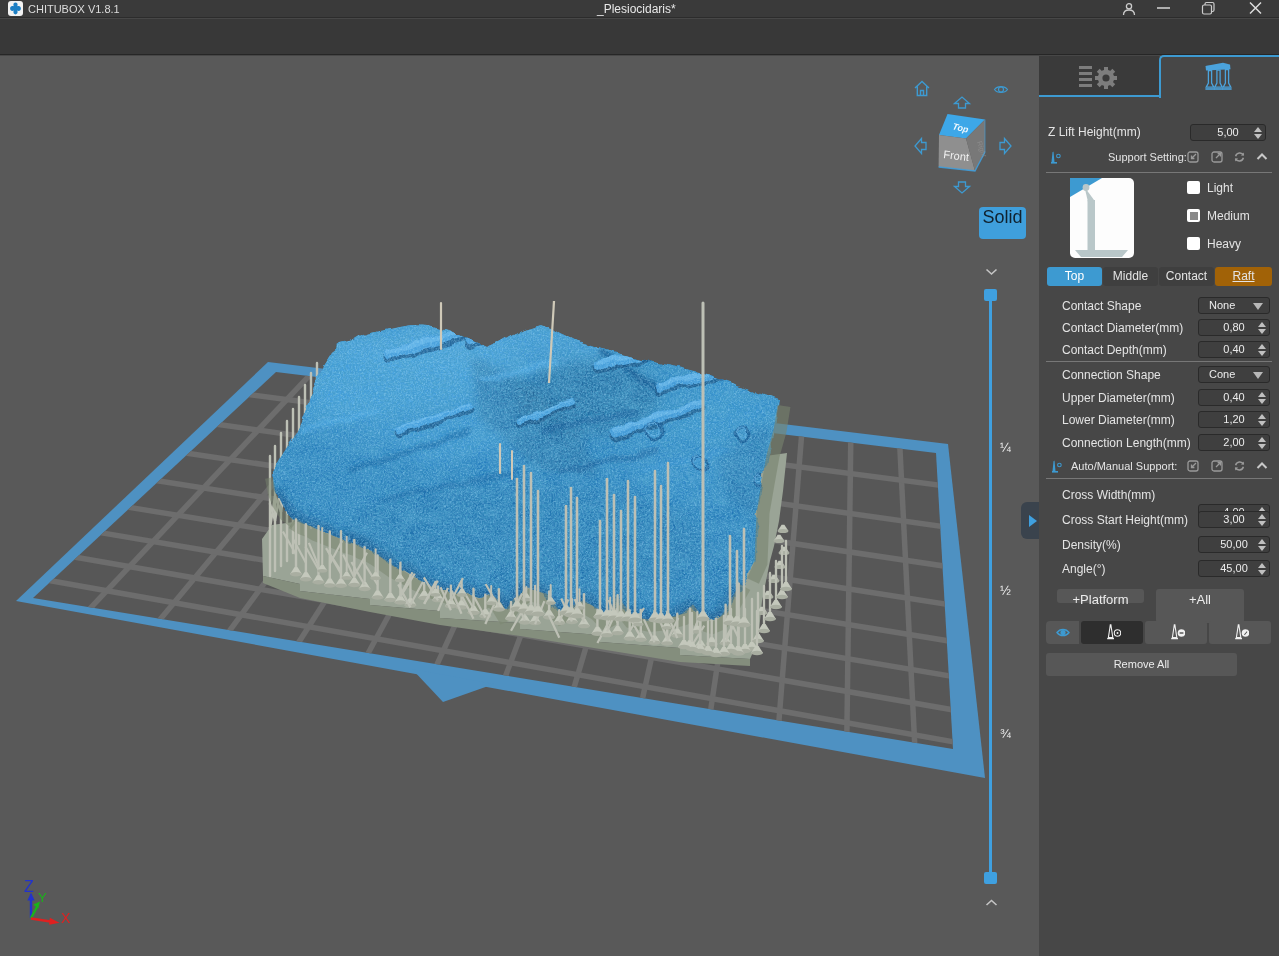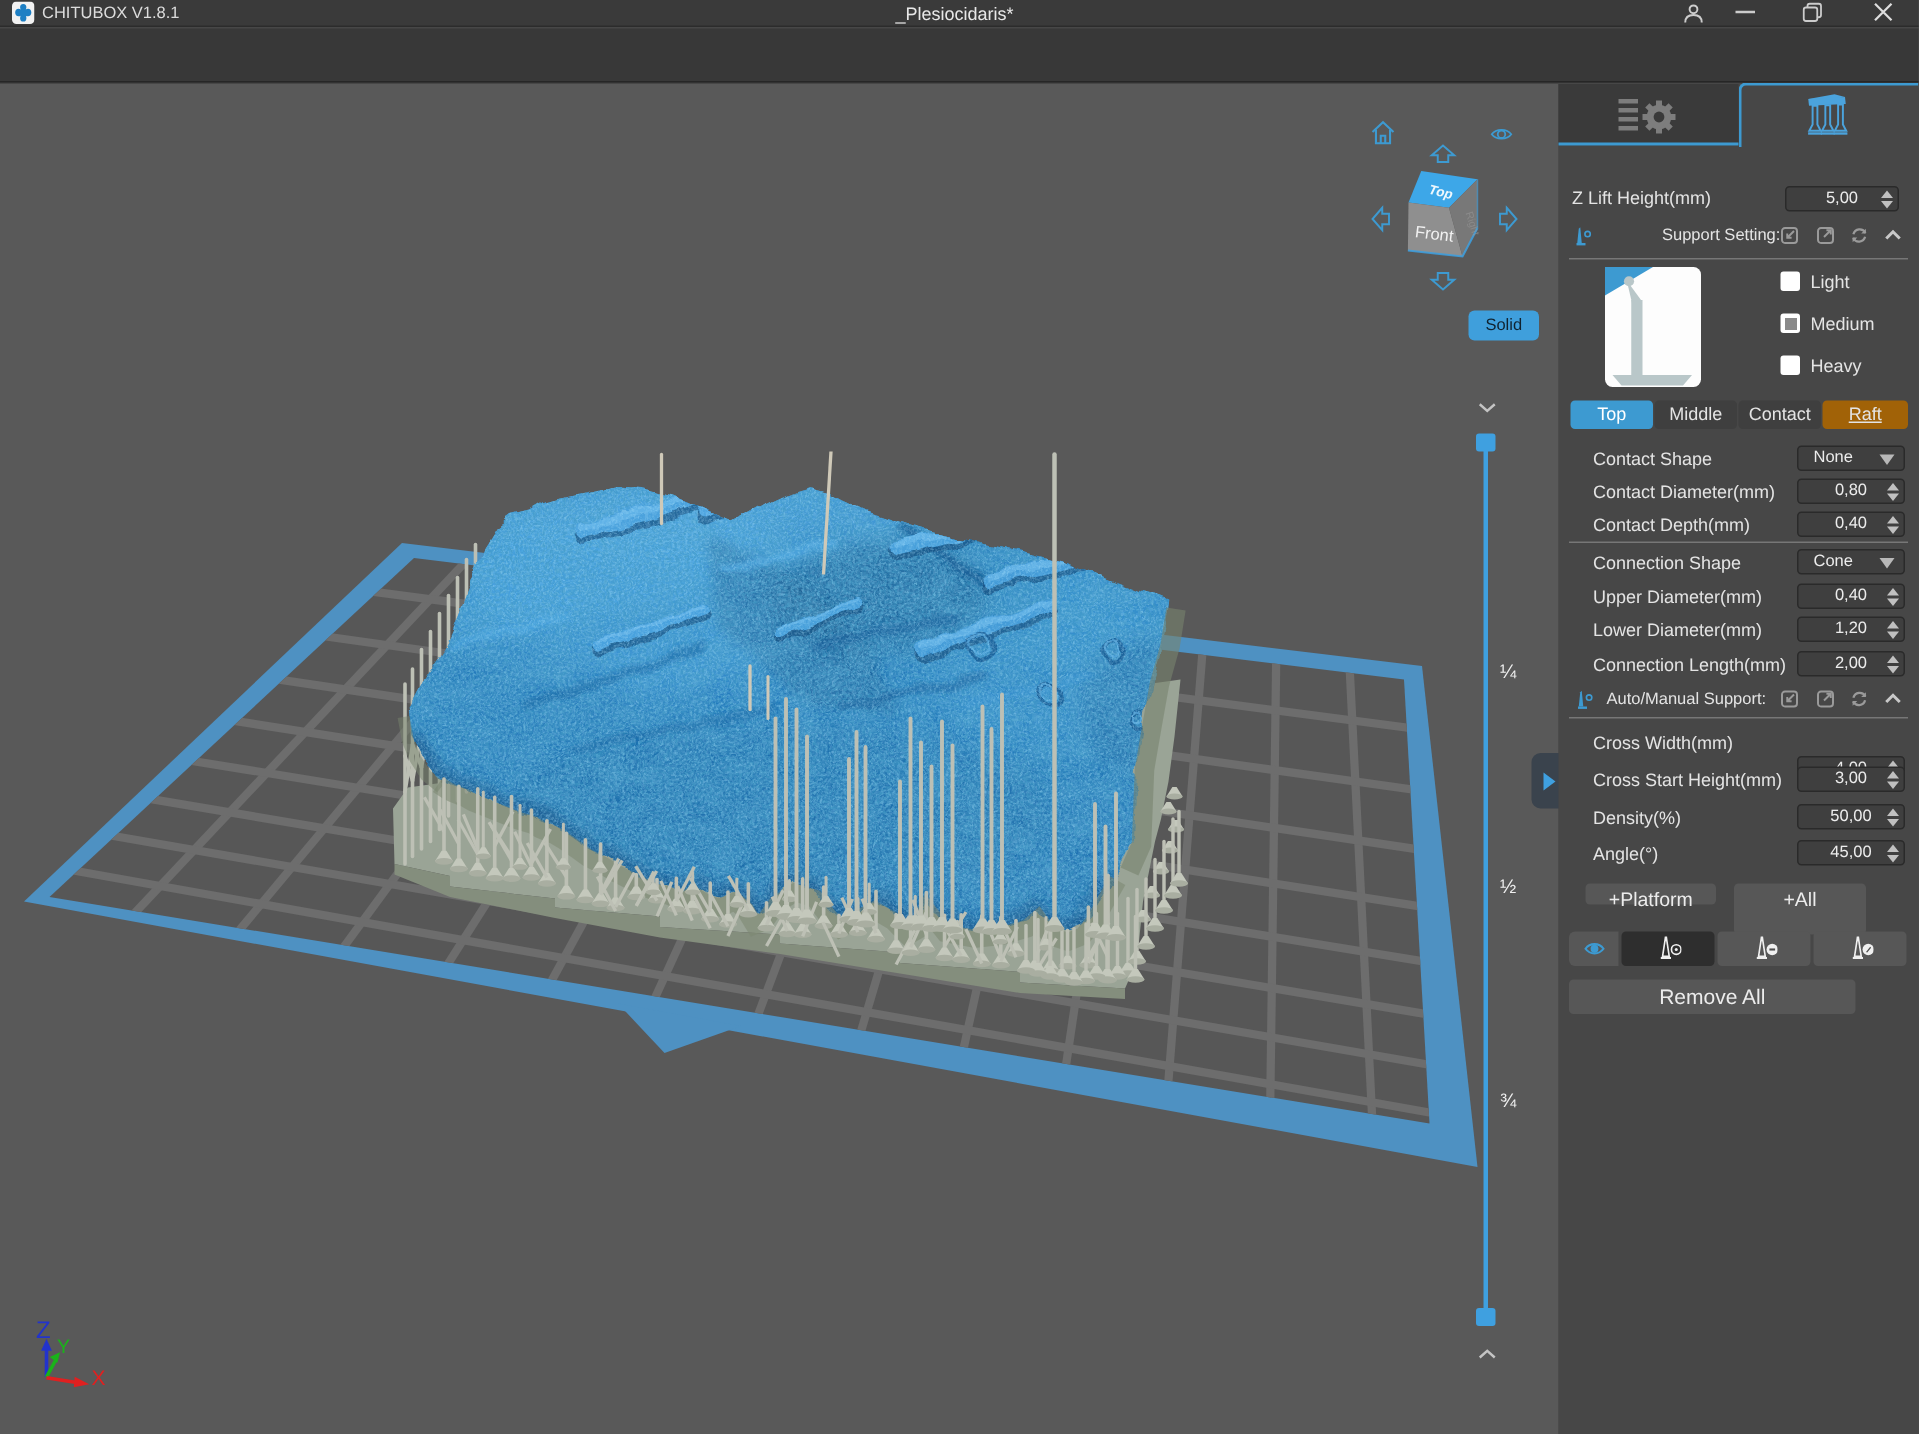--- a/index.html
+++ b/index.html
@@ -571,21 +571,21 @@
 <svg class="abs" style="left:935px;top:56px;" width="54" height="62" viewBox="0 0 54 62">
       <polygon points="4,23 12.5,2 50,7.5 31,26.5" fill="#3da7e8"></polygon>
       <polygon points="4,23 31,26.5 40,59 3.6,55" fill="#8f8f8f"></polygon>
       <polygon points="31,26.5 50,7.5 50,40 40,59" fill="#787878"></polygon>
       <polyline points="3.6,55 40,59 50,40" fill="none" stroke="#3da0e0" stroke-width="1.4" opacity="0.85"></polyline>
       <line x1="50" y1="7.5" x2="50" y2="40" stroke="#3da0e0" stroke-width="1" opacity="0.6"></line>
       <text x="17" y="17" transform="rotate(14 17 17)" font-family="Liberation Sans" font-size="9" font-weight="bold" font-style="italic" fill="#ffffff" opacity="0.92">Top</text>
       <text x="8" y="46" transform="rotate(7 8 46)" font-family="Liberation Sans" font-size="11" fill="#f2f2f2">Front</text>
       <text x="42" y="30" transform="rotate(72 42 30)" font-family="Liberation Sans" font-size="7" fill="#9a9a9a" opacity="0.55">Right</text>
     </svg>
-<div class="abs" style="left:979px;top:151px;width:47px;height:20px;background:#3f9fdc;border-radius:4px;color:#10222f;font-size:11px;text-align:center;line-height:20px;">Solid</div>
+<div class="abs" style="left:979px;top:151px;width:47px;height:32px;background:#3f9fdc;border-radius:4px;color:#10222f;font-size:18px;text-align:center;line-height:20px;">Solid</div>
 <div class="abs" style="left:989px;top:240px;width:3px;height:581px;background:#3fa0e0;"></div>
 <div class="abs" style="left:984px;top:233px;width:13px;height:12px;background:#3fa0e0;border-radius:2px;"></div>
 <div class="abs" style="left:984px;top:816px;width:13px;height:12px;background:#3fa0e0;border-radius:2px;"></div>
 <svg class="abs" style="left:985px;top:212px;" width="13" height="8" viewBox="0 0 13 8">
       <path d="M1.5 1.5 L6.5 6 L11.5 1.5" fill="none" stroke="#c4c4c4" stroke-width="1.6"></path>
     </svg>
 <svg class="abs" style="left:985px;top:843px;" width="13" height="8" viewBox="0 0 13 8">
       <path d="M1.5 6 L6.5 1.5 L11.5 6" fill="none" stroke="#c4c4c4" stroke-width="1.6"></path>
     </svg>
 <span class="lbl" style="left:1000px;top:384px;font-size:13px;color:#f0f0f0;">¼</span>
@@ -758,13 +758,13 @@
       </svg>
     </div>
 <div class="btn" style="left:170px;top:565px;width:62px;height:23px;">
       <svg class="abs" style="left:22px;top:3px;" width="18" height="16" viewBox="0 0 18 16">
         <path d="M7 3 L8.2 3 L9.8 13.5 L5.4 13.5 Z M7.3 0.8 L7.9 0.8 L8.2 3 L7 3 Z" fill="none" stroke="#f0f0f0" stroke-width="1.1"></path>
         <line x1="4.2" y1="14.6" x2="11" y2="14.6" stroke="#f0f0f0" stroke-width="1.3"></line>
         <circle cx="14.5" cy="9" r="3.8" fill="#f0f0f0"></circle>
         <path d="M13 10.6 L15.8 7.2 L16.4 7.9 L13.8 11 Z" fill="#4d4d4d"></path>
       </svg>
     </div>
-<div class="btn" style="left:7px;top:597px;width:191px;height:23px;line-height:23px;font-size:14px;">Remove All</div>
+<div class="btn" style="left:7px;top:597px;width:191px;height:23px;line-height:23px;font-size:11px;">Remove All</div>
   </div>
 </body></html>

